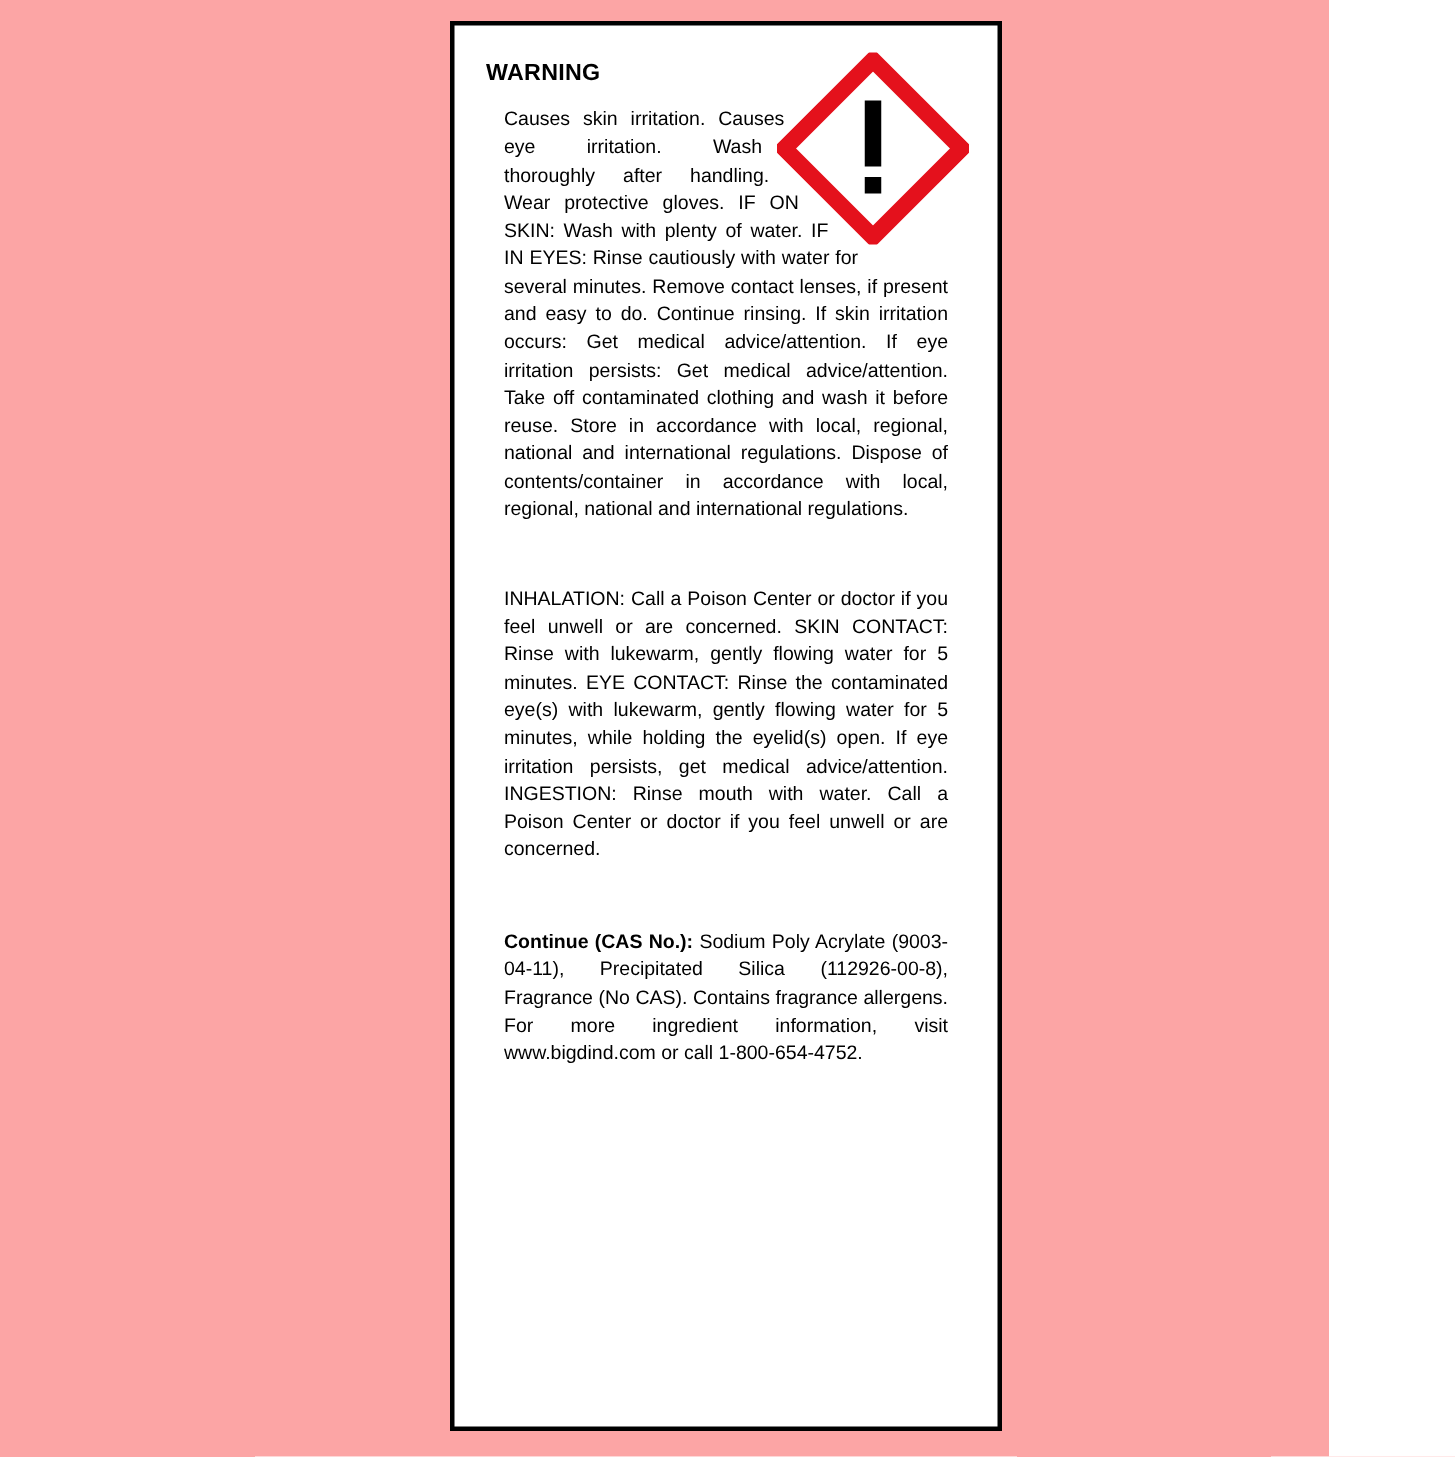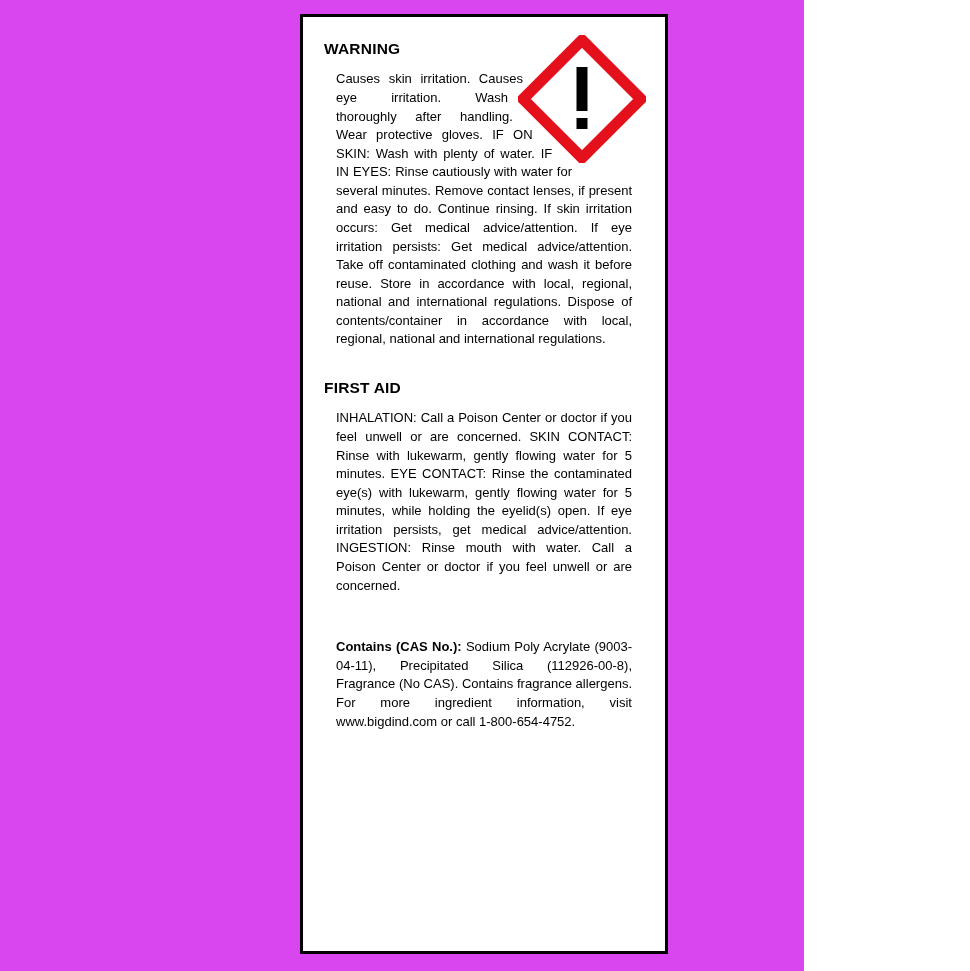--- a/index.html
+++ b/index.html
@@ -8,23 +8,23 @@
     background: #ffffff;
   }
   body {
     width: 970px;
     height: 971px;
     font-family: "Liberation Sans", sans-serif;
     -webkit-font-smoothing: antialiased;
   }
   .page {
     position: relative;
-    width: 804px;
+    width: 886px;
     height: 971px;
-    background: #d946ef;
+    background: #fca5a5;
   }
   .label-card {
     position: absolute;
     left: 300px;
     top: 14px;
     width: 368px;
     height: 940px;
     border: 3px solid #000000;
     background: #ffffff;
     box-sizing: border-box;
@@ -92,25 +92,24 @@
           </svg>
         </div>
         <h2 class="section-heading">WARNING</h2>
         <p class="body-text">Causes skin irritation. Causes eye irritation. Wash thoroughly after handling. Wear protective gloves. IF ON SKIN: Wash with plenty of water.  IF IN EYES: Rinse cautiously with water for several minutes. Remove contact lenses, if present and  easy to do. Continue rinsing. If skin irritation occurs: Get medical advice/attention. If eye irritation persists: Get medical advice/attention. Take off contaminated clothing and wash it before reuse. Store in accordance with local, regional, national and international regulations. Dispose of contents/container in accordance with local, regional, national and international regulations.</p>
       </div>
 
       <div class="clear"></div>
       <div class="gap-sm"></div>
 
       <div class="first-aid-block">
-        <h2 class="section-heading">FIRST AID</h2>
         <p class="body-text">INHALATION: Call a Poison Center or doctor if you feel unwell or are concerned.  SKIN  CONTACT:  Rinse with lukewarm, gently flowing water for 5 minutes. EYE CONTACT: Rinse the contaminated eye(s) with lukewarm, gently flowing water for 5 minutes, while holding the eyelid(s) open. If eye irritation persists, get medical advice/attention. INGESTION: Rinse mouth with water. Call a Poison Center or doctor if you feel unwell or are concerned.</p>
       </div>
 
       <div class="gap-md"></div>
 
       <div class="contains-block">
-        <p class="body-text"><span class="contains-lead">Contains (CAS No.):</span><span> Sodium Poly Acrylate (9003-04-11), Precipitated Silica (112926-00-8), Fragrance (No CAS). Contains fragrance allergens. For more ingredient information, visit www.bigdind.com or call 1-800-654-4752.</span></p>
+        <p class="body-text"><span class="contains-lead">Continue (CAS No.):</span><span> Sodium Poly Acrylate (9003-04-11), Precipitated Silica (112926-00-8), Fragrance (No CAS). Contains fragrance allergens. For more ingredient information, visit www.bigdind.com or call 1-800-654-4752.</span></p>
       </div>
 
     </div>
   </div>
 </div>
 
 </body></html>

